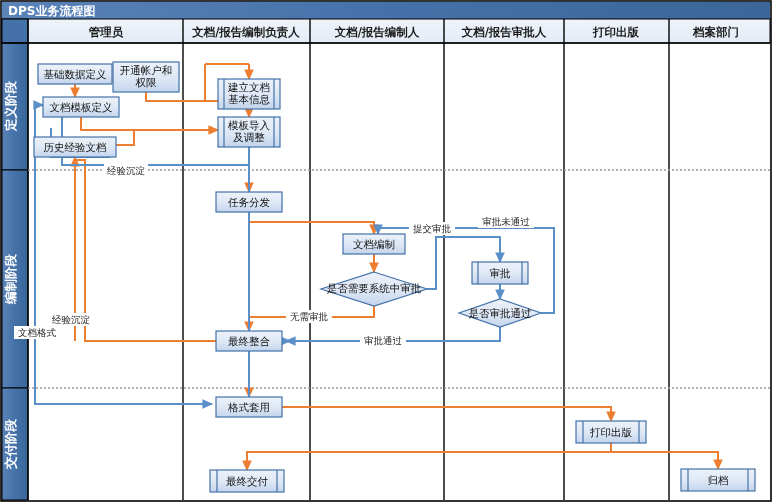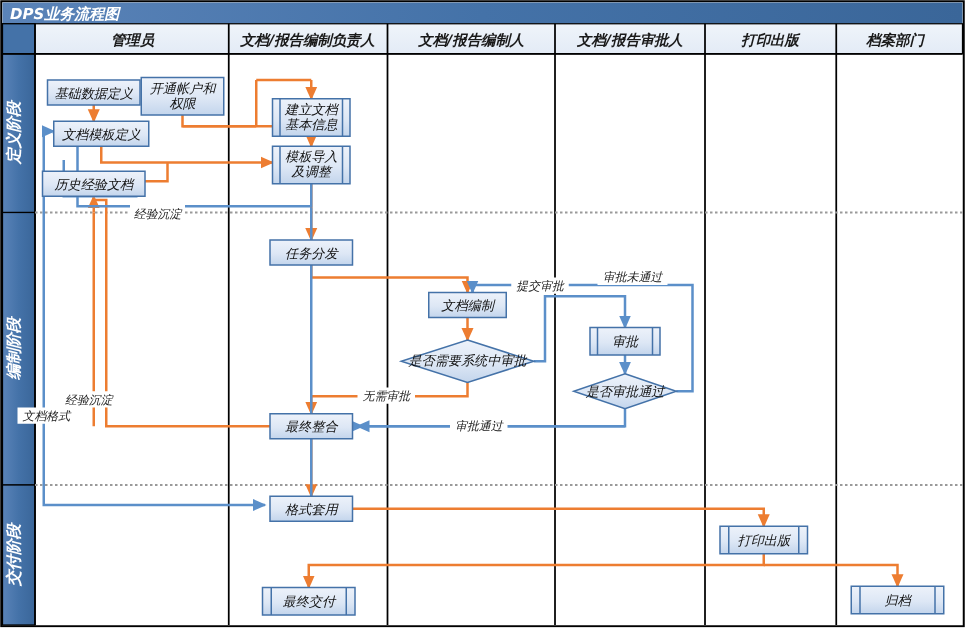--- a/index.html
+++ b/index.html
@@ -9,21 +9,20 @@
   body {
     width: 772px; height: 502px;
     font-family: "DejaVu Sans", "Liberation Sans", sans-serif;
     overflow: hidden;
   }
   #root {
     position: relative;
     width: 656px;
     height: 502px;
     box-sizing: border-box;
-    font-style: italic;
   }
   svg#canvas {
     position: absolute;
     left: 0; top: 0;
     width: 772px; height: 502px;
   }
   .ttl-text {
     font-size: 12px;
     font-weight: bold;
     fill: #ffffff;

